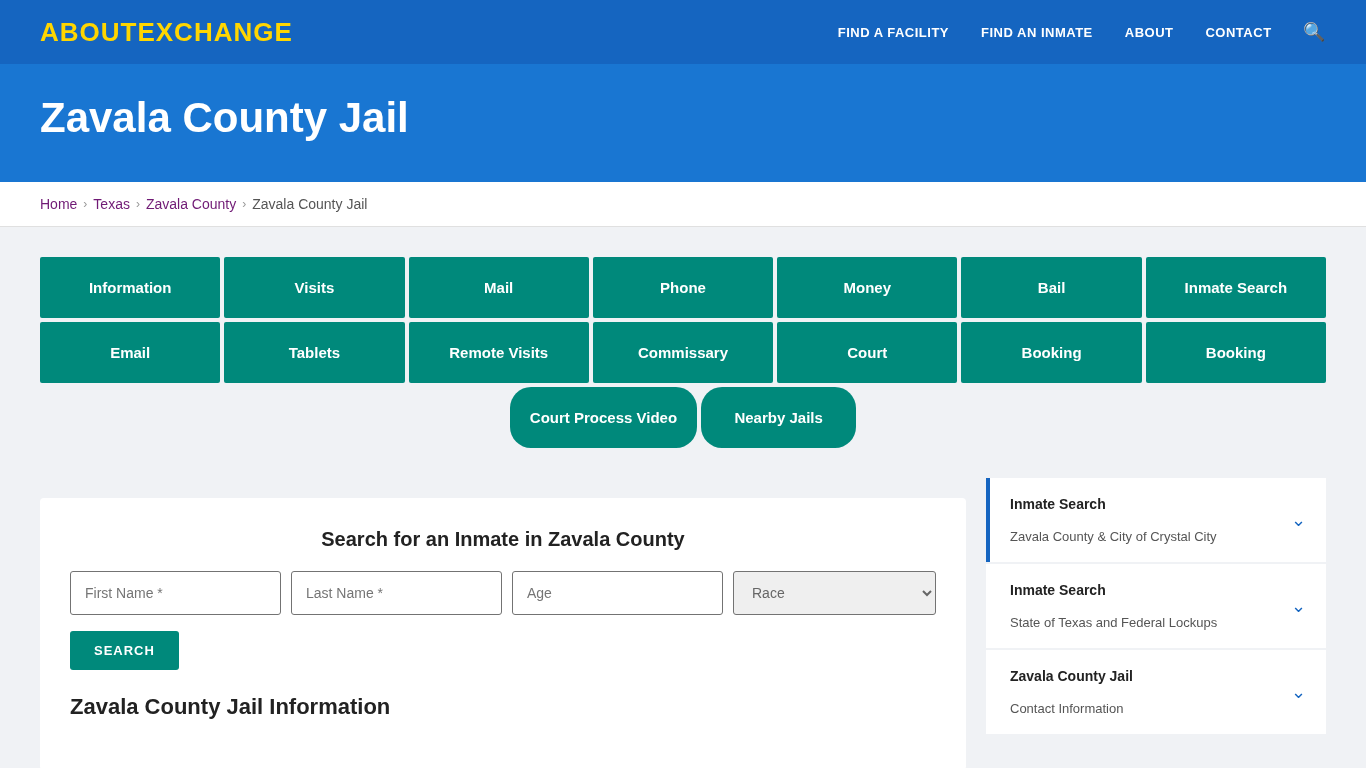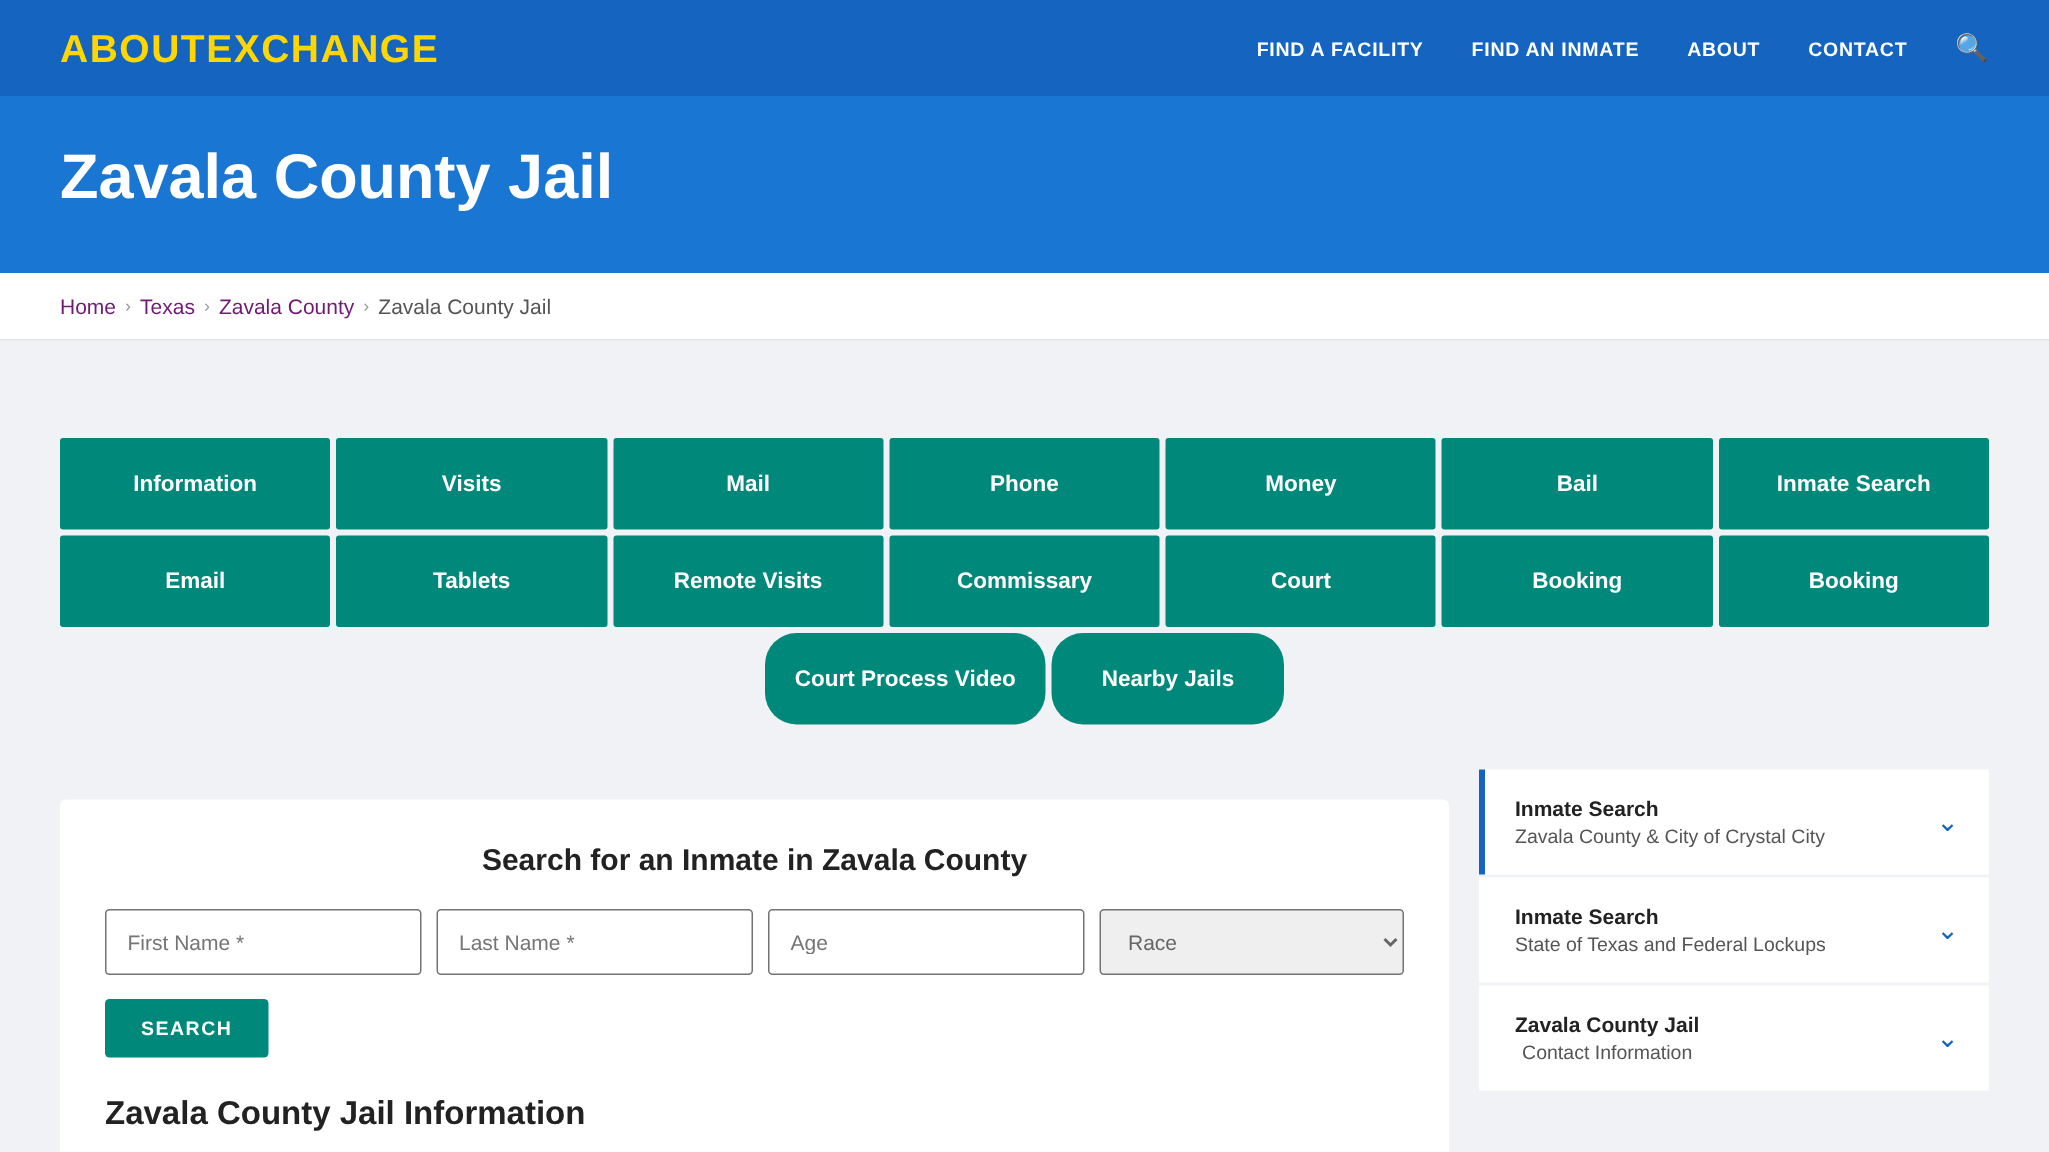--- a/index.html
+++ b/index.html
@@ -72,21 +72,20 @@
       padding: 30px 40px;
       background: #f0f2f5;
     }
 
     
     .button-grid {
       display: grid;
       grid-template-columns: repeat(7, 1fr);
       gap: 4px;
       margin-bottom: 4px;
-      margin-top: 35px;
     }
     .grid-btn {
       background: #00897b;
       color: white;
       border: none;
       padding: 22px 10px;
       font-size: 15px;
       font-weight: 600;
       cursor: pointer;
       text-align: center;
@@ -189,22 +188,21 @@
     }
     .sidebar-item-text {}
     .sidebar-item-title {
       font-size: 14px;
       font-weight: 700;
       color: #222;
     }
     .sidebar-item-subtitle {
       font-size: 13px;
       color: #555;
-      margin-top: 3px;
-      text-align: center;
+      margin-top: 17px;
     }
     .chevron {
       color: #1565c0;
       font-size: 18px;
       font-weight: 300;
     }
   </style>
 </head>
 <body>
 

